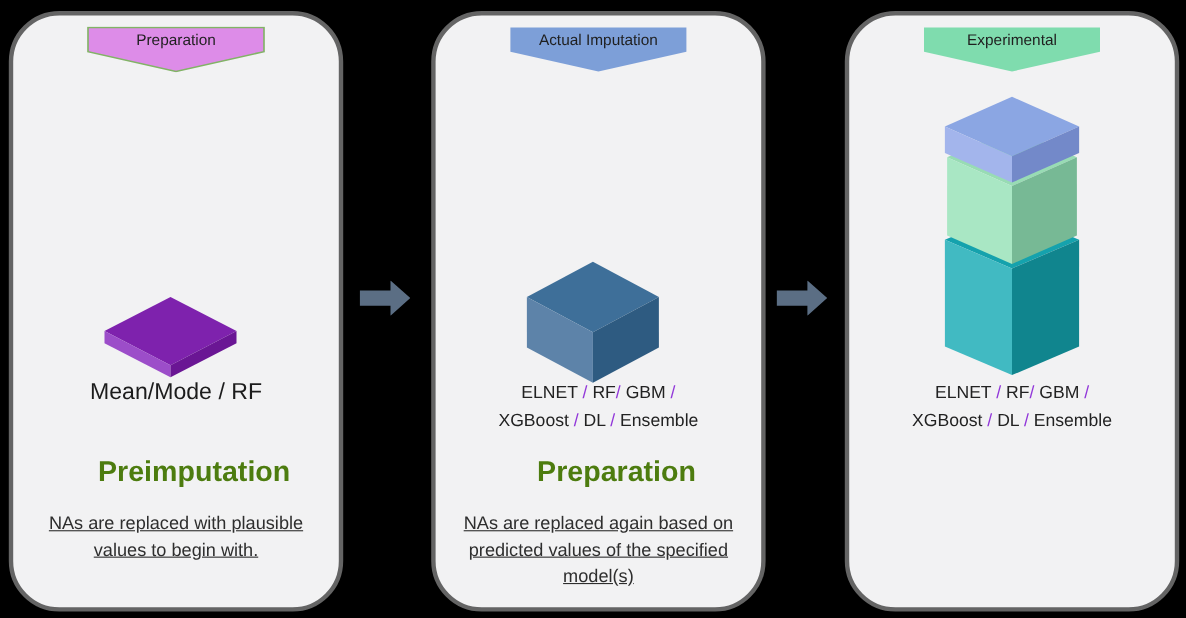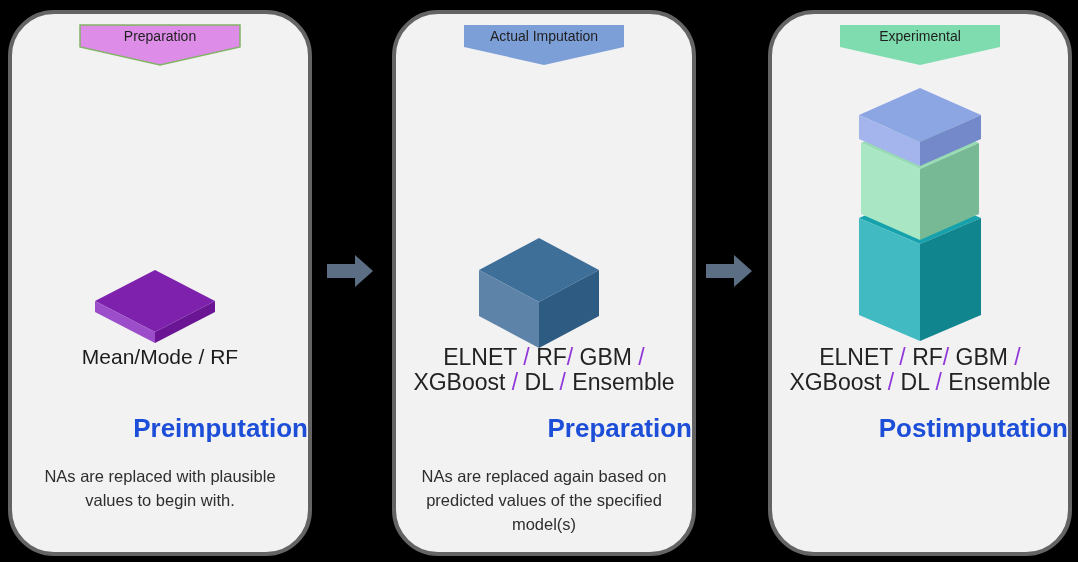--- a/index.html
+++ b/index.html
@@ -12,27 +12,27 @@
   .panel-3{left:768px;width:304px;}
   .banner-wrap{position:absolute;top:10px;left:50%;transform:translateX(-50%);
                width:162px;height:42px;}
   .banner-wrap svg{position:absolute;left:0;top:0;}
   .banner-label{position:absolute;top:0;left:0;right:0;height:24px;line-height:24px;
                 text-align:center;font-size:14px;color:#1f1f1f;}
   .graphic{position:absolute;left:0;top:0;pointer-events:none;}
   .tool-label{position:absolute;top:331px;left:0;right:0;text-align:center;
               font-size:21px;color:#1c1c1c;}
   .models{position:absolute;top:331px;left:0;right:0;text-align:center;
-          font-size:23px;line-height:25px;color:#222;}
+          font-size:16px;line-height:25px;color:#222;}
   .models .slash{color:#9136d9;white-space:pre;}
-  .title{position:absolute;top:397px;left:0;right:0;margin:0;text-align:right;
-         font-size:26px;line-height:34px;font-weight:bold;color:#1d4ed8;padding-left:33px;}
+  .title{position:absolute;top:397px;left:0;right:0;margin:0;text-align:center;
+         font-size:26px;line-height:34px;font-weight:bold;color:#4d7c0f;padding-left:33px;}
   .desc{position:absolute;top:450px;left:50%;transform:translateX(-50%);
         width:276px;margin:0;text-align:center;font-size:16.5px;line-height:24px;
-        color:#2e2e2e;}
+        color:#2e2e2e;text-decoration:underline;}
   .desc .hl{color:#57a79f;font-weight:bold;}
   .arrow{position:absolute;width:46px;height:32px;}
   .arrow-1{left:327px;top:255px;}
   .arrow-2{left:706px;top:255px;}
 </style>
 </head>
 <body>
 
 <div class="panel panel-1">
   <div class="banner-wrap">
@@ -106,14 +106,13 @@
     <polygon points="148,74 209,101 148,128 87,101" fill="#8ba6e3"></polygon>
     <polygon points="87,101 148,128 148,152 87,125" fill="#a3b5ec"></polygon>
     <polygon points="209,101 148,128 148,152 209,125" fill="#7389c9"></polygon>
   </svg>
 
   <div class="models">
     <div><span>ELNET</span><span class="slash"> / </span><span>RF</span><span class="slash">/ </span><span>GBM</span><span class="slash"> /</span></div>
     <div><span>XGBoost</span><span class="slash"> / </span><span>DL</span><span class="slash"> / </span><span>Ensemble</span></div>
   </div>
 
-  <h2 class="title">Postimputation</h2>
 </div>
 
 </body></html>

